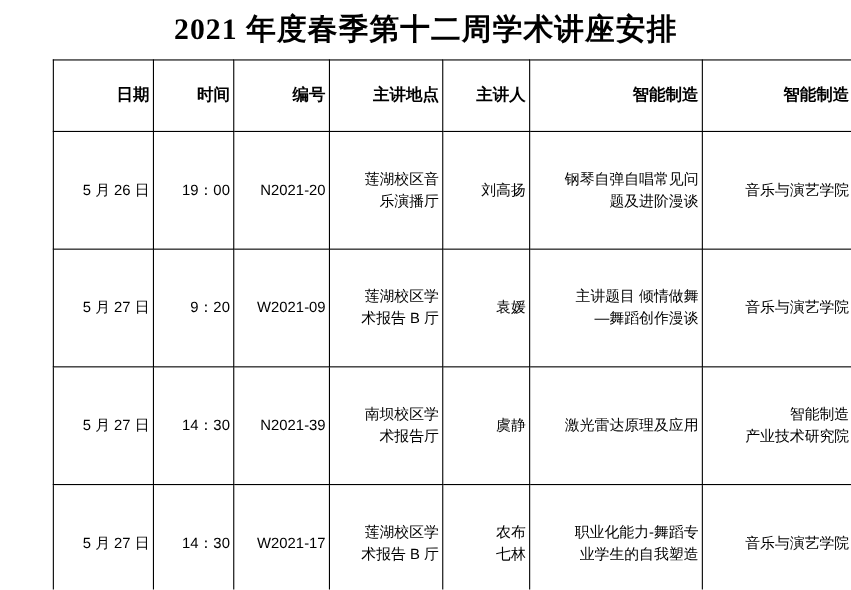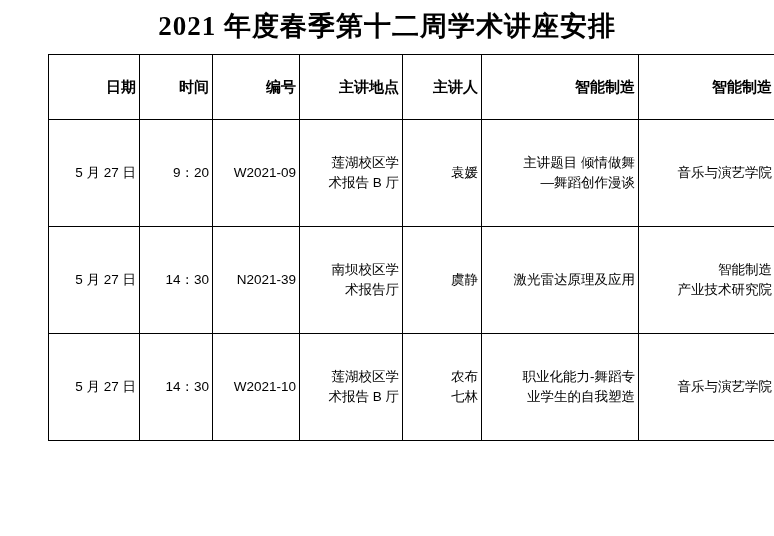--- a/index.html
+++ b/index.html
@@ -88,20 +88,45 @@
           <th class="col-code">编号</th>
           <th class="col-place">主讲地点</th>
           <th class="col-speaker">主讲人</th>
           <th class="col-topic">智能制造</th>
           <th class="col-host">智能制造</th>
         </tr>
       </thead>
       <tbody>
         <tr>
           <td>
+              <span class="cell-text">5 月 26 日</span>
+            </td>
+          <td>
+              <span class="cell-text">19：00</span>
+            </td>
+          <td>
+              <span class="cell-text">N2021-20</span>
+            </td>
+          <td>
+              <span class="cell-text">莲湖校区音
+乐演播厅</span>
+            </td>
+          <td>
+              <span class="cell-text">刘高扬</span>
+            </td>
+          <td>
+              <span class="cell-text">钢琴自弹自唱常见问
+题及进阶漫谈</span>
+            </td>
+          <td>
+              <span class="cell-text">音乐与演艺学院</span>
+            </td>
+        </tr>
+        <tr>
+          <td>
               <span class="cell-text">5 月 27 日</span>
             </td>
           <td>
               <span class="cell-text">9：20</span>
             </td>
           <td>
               <span class="cell-text">W2021-09</span>
             </td>
           <td>
               <span class="cell-text">莲湖校区学
@@ -144,21 +169,21 @@
             </td>
         </tr>
         <tr>
           <td>
               <span class="cell-text">5 月 27 日</span>
             </td>
           <td>
               <span class="cell-text">14：30</span>
             </td>
           <td>
-              <span class="cell-text">W2021-10</span>
+              <span class="cell-text">W2021-17</span>
             </td>
           <td>
               <span class="cell-text">莲湖校区学
 术报告 B 厅</span>
             </td>
           <td>
               <span class="cell-text">农布
 七林</span>
             </td>
           <td>

